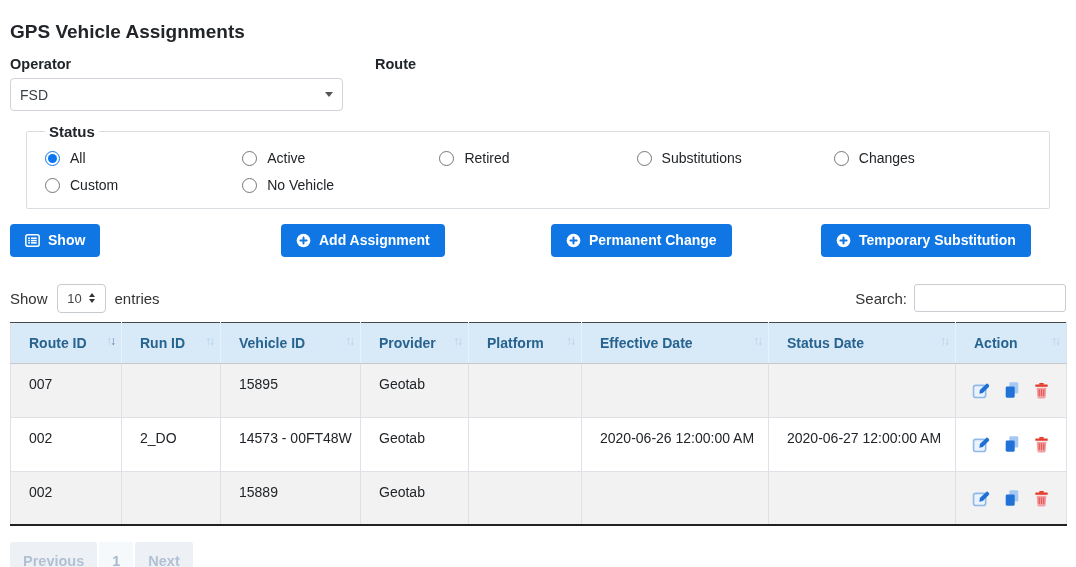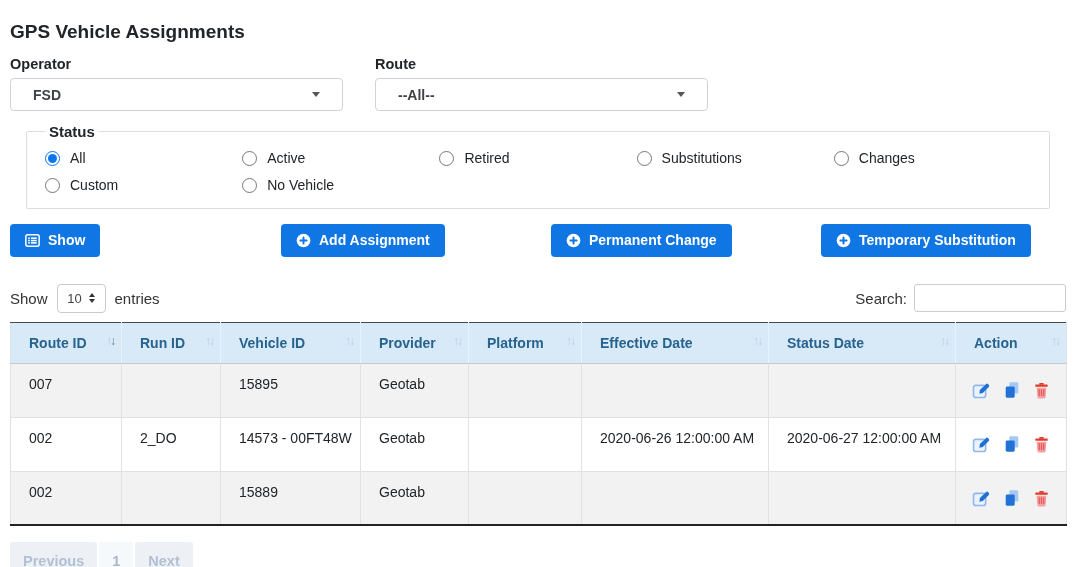--- a/index.html
+++ b/index.html
@@ -14,21 +14,21 @@
 
   h1.page-title { font-size: 19px; font-weight: 700; margin: 21px 0 13px; }
 
   .filter-row { display: flex; gap: 32px; }
   .filter-col { width: 333px; }
   .field-label { display: block; font-weight: 700; font-size: 14.5px; margin-bottom: 6px; }
   .select-box {
     height: 33px; box-sizing: border-box;
     border: 1px solid #ced4da; border-radius: 4px; background: #fff;
     display: flex; align-items: center; justify-content: space-between;
-    padding: 0 22px; font-size: 14px; color: #3c4248; cursor: pointer; font-weight: bold;
+    padding: 0 9px; font-size: 14px; color: #3c4248; cursor: pointer;
   }
   .caret-down { width: 0; height: 0; border-left: 4px solid transparent; border-right: 4px solid transparent; border-top: 5px solid #555; }
 
   fieldset.status-fieldset { margin: 12px 16px 0; border: 1px solid #d9dee3; border-radius: 2px; padding: 2px 18px 15px; }
   legend.status-legend { font-size: 15px; font-weight: 700; padding: 0 4px; margin-left: 0; }
   .radio-grid { display: grid; grid-template-columns: repeat(5, 1fr); row-gap: 11px; margin-top: 8px; }
   .radio-item { display: flex; align-items: center; gap: 10px; font-size: 14px; color: #212529; cursor: pointer; }
   .radio-item input { width: 15px; height: 15px; margin: 0; accent-color: #0b76ef; cursor: pointer; }
 
   .button-row { display: grid; grid-template-columns: 271px 270px 270px 1fr; margin-top: 15px; }
@@ -105,24 +105,20 @@
   <div class="filter-row">
     <div class="filter-col">
       <label class="field-label">Operator</label>
       <div class="select-box">
         <span>FSD</span>
         <span class="caret-down"></span>
       </div>
     </div>
     <div class="filter-col">
       <label class="field-label">Route</label>
-      <div class="select-box">
-        <span>--All--</span>
-        <span class="caret-down"></span>
-      </div>
     </div>
   </div>
 
   <fieldset class="status-fieldset">
     <legend class="status-legend">Status</legend>
     <div class="radio-grid" id="status-options">
         <label class="radio-item">
           <input type="radio" name="status" checked="" style="">
           <span>All</span>
         </label>

